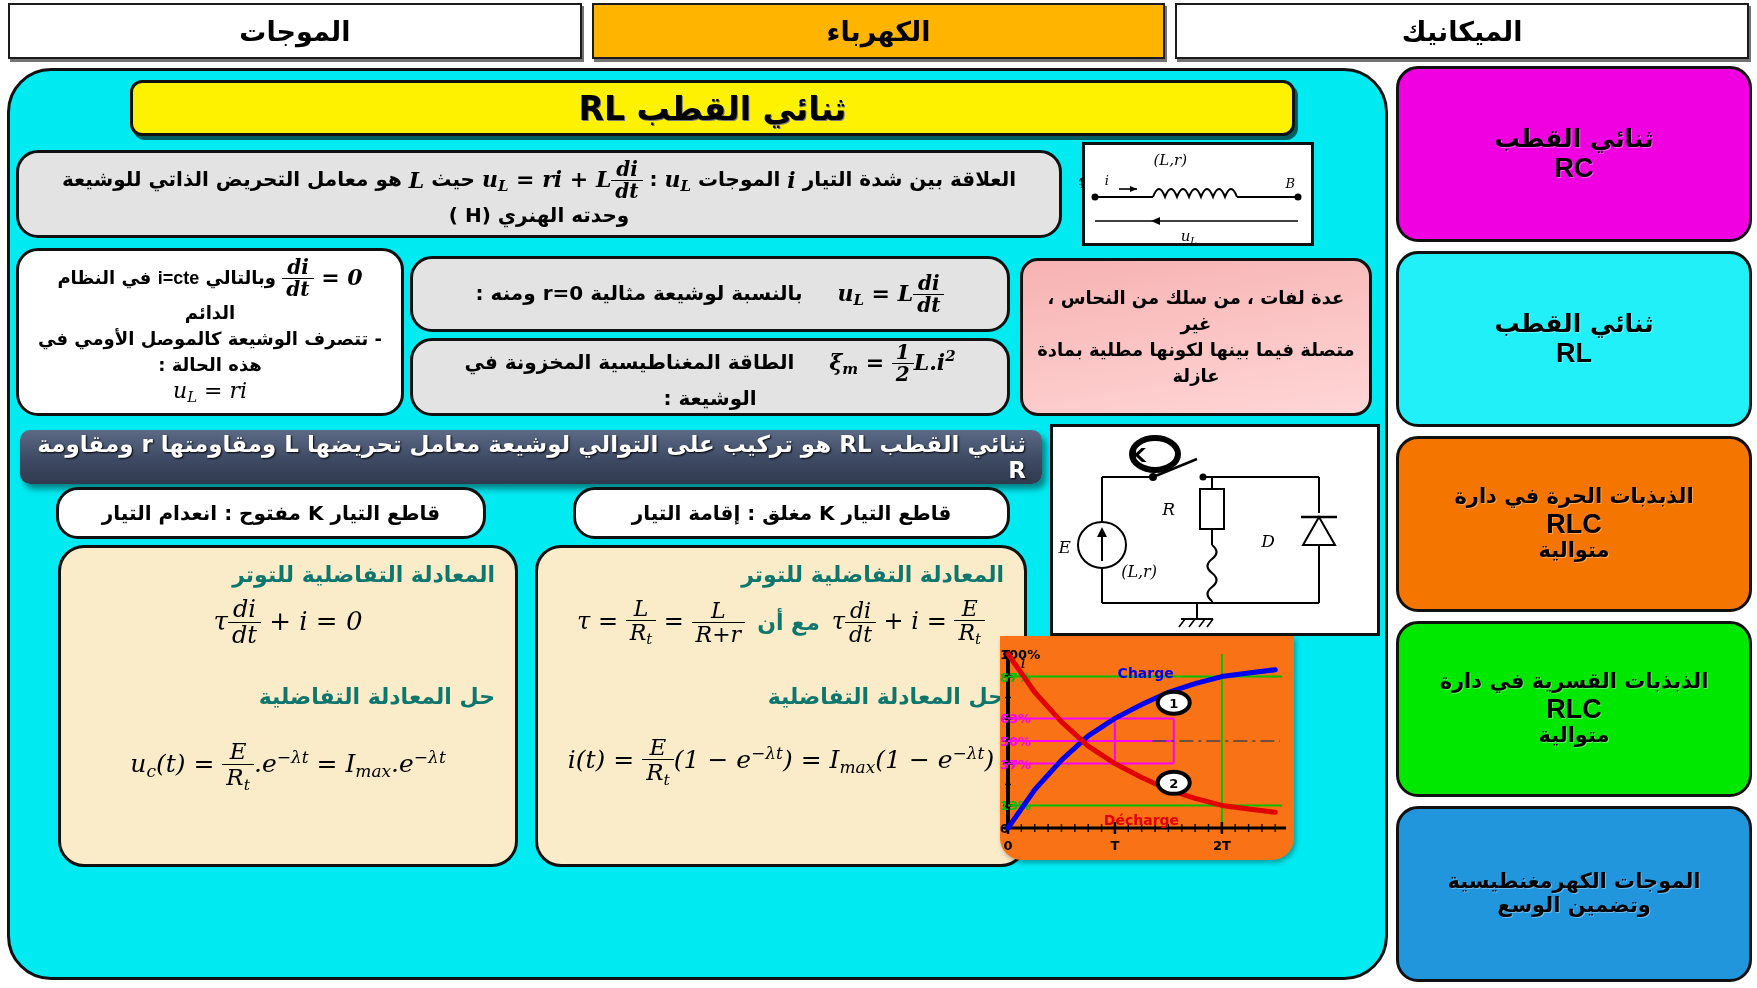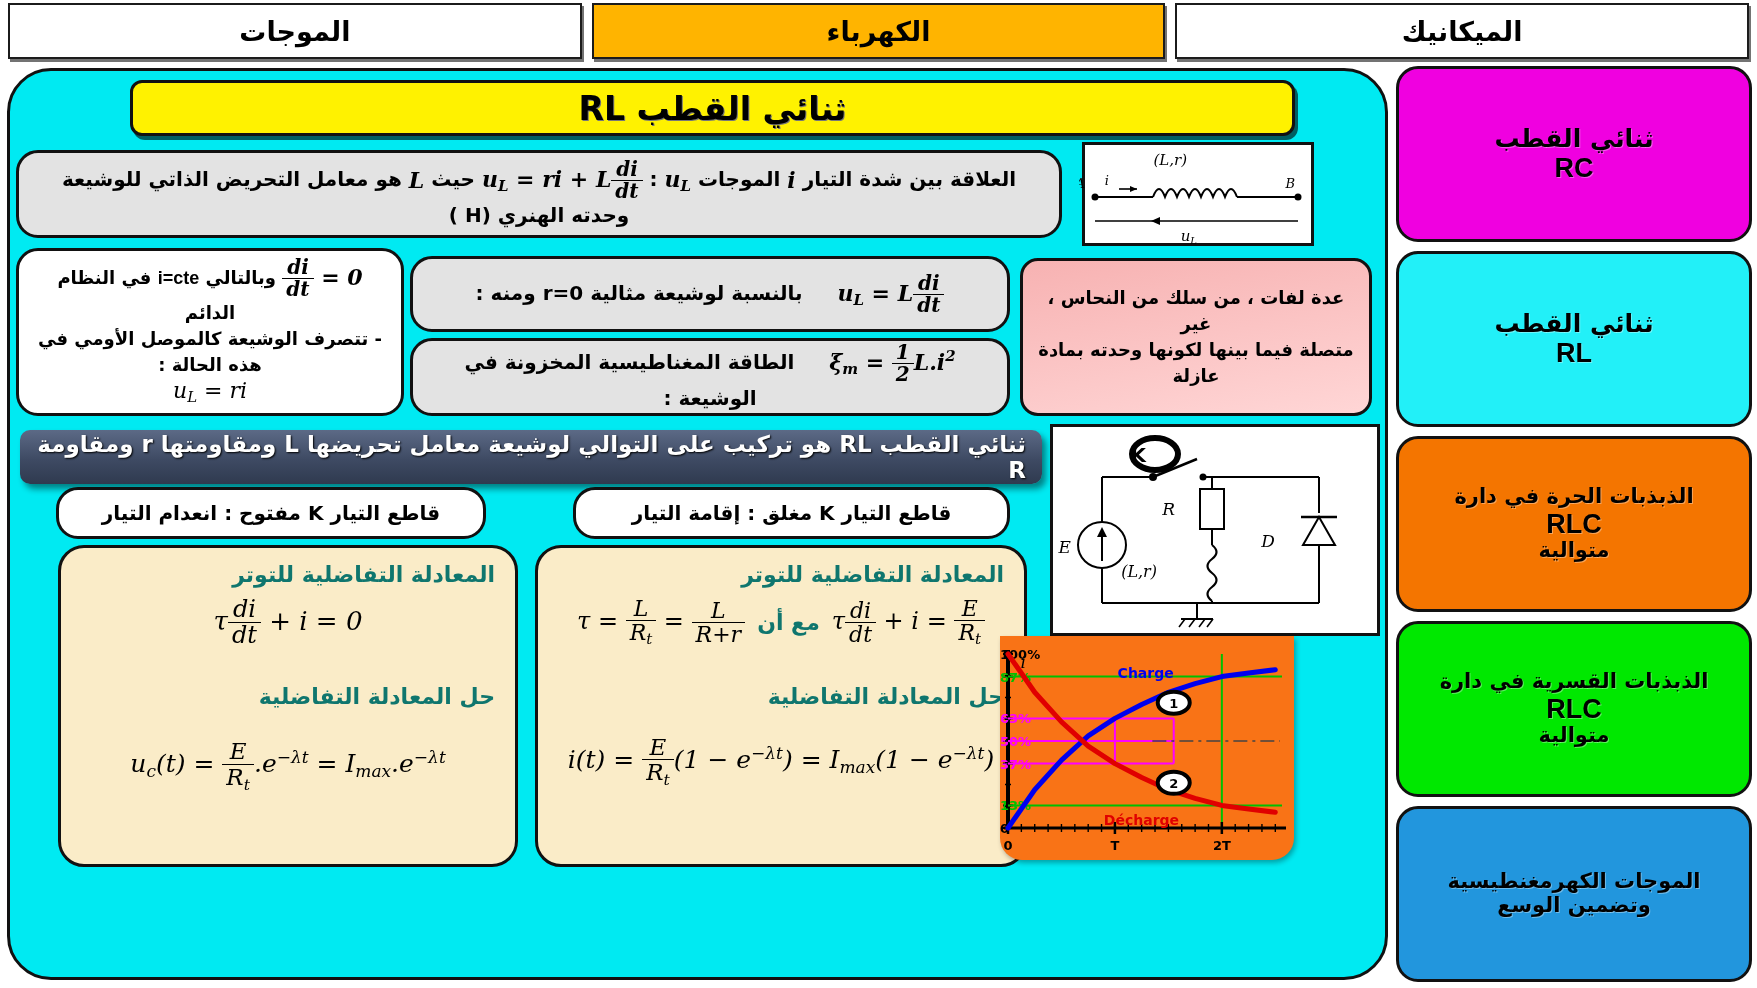--- a/index.html
+++ b/index.html
@@ -197,21 +197,21 @@
 <div class="rbox gray" id="energy">
   <div class="ar" style="text-align:center;width:100%;">
     <span class="math">ξ<span class="sub">m</span> = <span class="frac"><span class="num">1</span><span class="den">2</span></span>L.i<span class="sup">2</span></span>
     &nbsp;&nbsp;&nbsp;
     <span>الطاقة المغناطيسية المخزونة في الوشيعة :</span>
   </div>
 </div>
 
 <div class="rbox pink" id="coildef">
   <div class="arsm" style="text-align:center;width:100%;">عدة لفات ، من سلك من النحاس ، غير</div>
-  <div class="arsm" style="text-align:center;width:100%;">متصلة فيما بينها لكونها وحدته بمادة عازلة</div>
+  <div class="arsm" style="text-align:center;width:100%;">متصلة فيما بينها لكونها مطلية بمادة عازلة</div>
 </div>
 
 <div id="banner">
   <span>ثنائي القطب RL هو تركيب على التوالي لوشيعة معامل تحريضها L ومقاومتها r  ومقاومة R</span>
 </div>
 
 <div class="rbox white" id="kopen">
   <span class="ar">قاطع التيار K مفتوح : انعدام التيار</span>
 </div>
 <div class="rbox white" id="kclosed">

